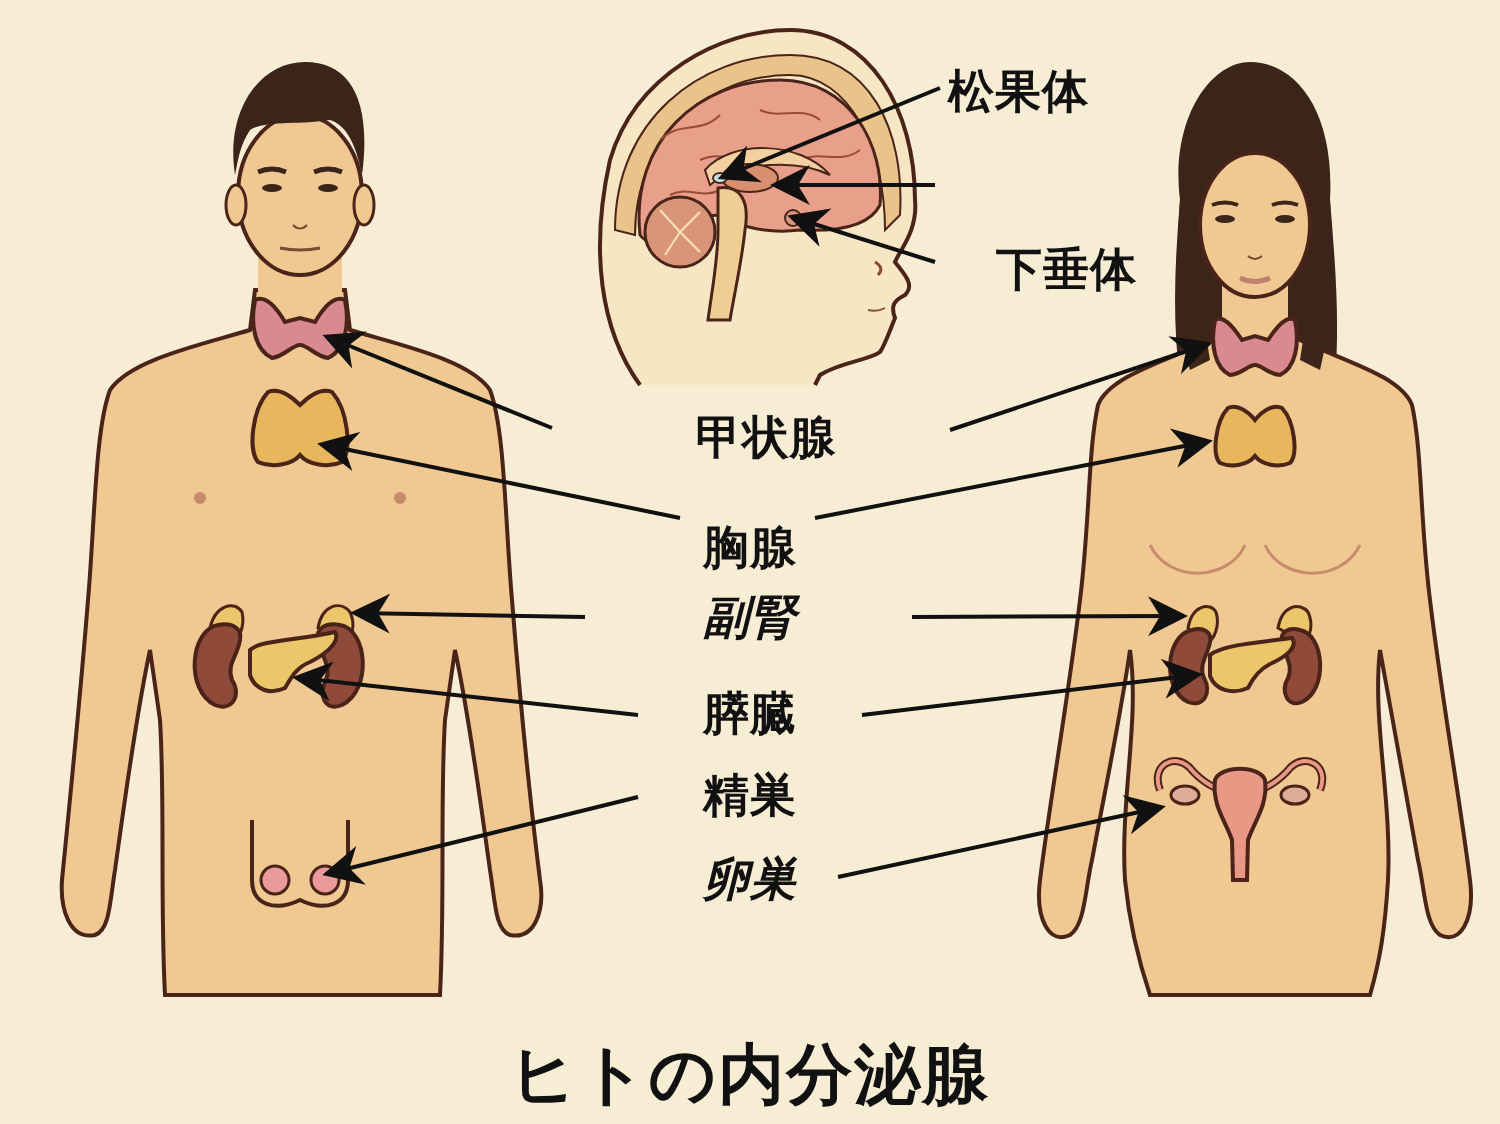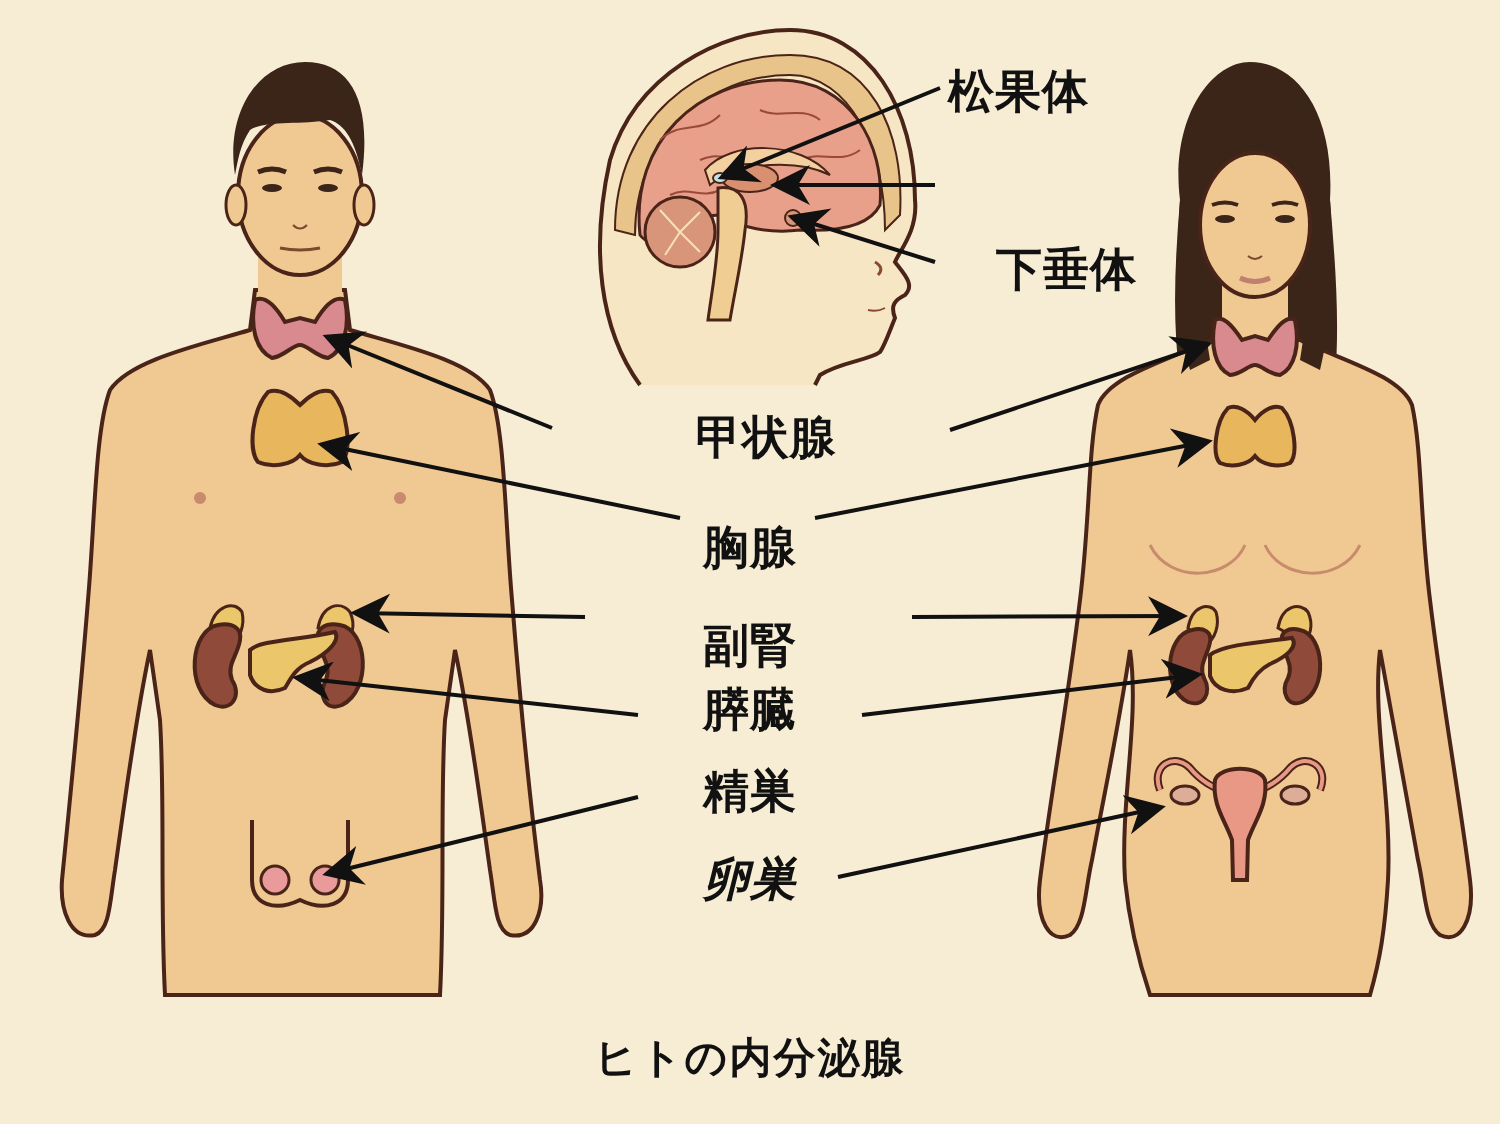--- a/index.html
+++ b/index.html
@@ -12,21 +12,21 @@
   .stage { position:absolute; left:0; top:0; width:1424px; height:1124px; }
   svg.art { position:absolute; left:0; top:0; }
   .label {
     position:absolute; font-weight:bold; color:#111;
     font-size:46px; line-height:1; white-space:nowrap;
     letter-spacing:1px;
   }
   .center-label { transform:translateX(-50%); }
   .title {
     position:absolute; left:750px; top:1030px; transform:translateX(-50%);
-    font-size:42px; font-weight:bold; color:#111; white-space:nowrap; letter-spacing:2px;
+    font-size:66px; font-weight:bold; color:#111; white-space:nowrap; letter-spacing:2px;
   }
 </style>
 </head>
 <body>
 
 <div class="stage">
 
 <svg class="art" width="1500" height="1124" viewBox="0 0 1500 1124">
   <defs>
     <marker id="ah" markerWidth="10" markerHeight="10" refX="8" refY="5" orient="auto" markerUnits="strokeWidth">
@@ -160,20 +160,20 @@
     <line x1="862" y1="715" x2="1195" y2="675"></line>
     <line x1="838" y1="877" x2="1158" y2="808"></line>
   </g>
 </svg>
 
 <div class="label" style="left:948px; top:68px;">松果体</div>
 <div class="label" style="left:996px; top:246px;">下垂体</div>
 
 <div class="label center-label" style="left:750px; top:414px;margin-left:16px;">甲状腺</div>
 <div class="label center-label" style="left:750px; top:500px;margin-top:24px;">胸腺</div>
-<div class="label center-label" style="left:750px; top:622px;">副腎</div>
-<div class="label center-label" style="left:750px; top:690px;font-family:Liberation Mono, monospace;">膵臓</div>
-<div class="label center-label" style="left:750px; top:772px;font-family:Liberation Mono, monospace;">精巣</div>
+<div class="label center-label" style="left:750px; top:594px;font-style:italic;">副腎</div>
+<div class="label center-label" style="left:750px; top:690px;">膵臓</div>
+<div class="label center-label" style="left:750px; top:772px;">精巣</div>
 <div class="label center-label" style="left:750px; top:856px;font-style:italic;">卵巣</div>
 
 <div class="title">ヒトの内分泌腺</div>
 
 </div>
 
 </body></html>

